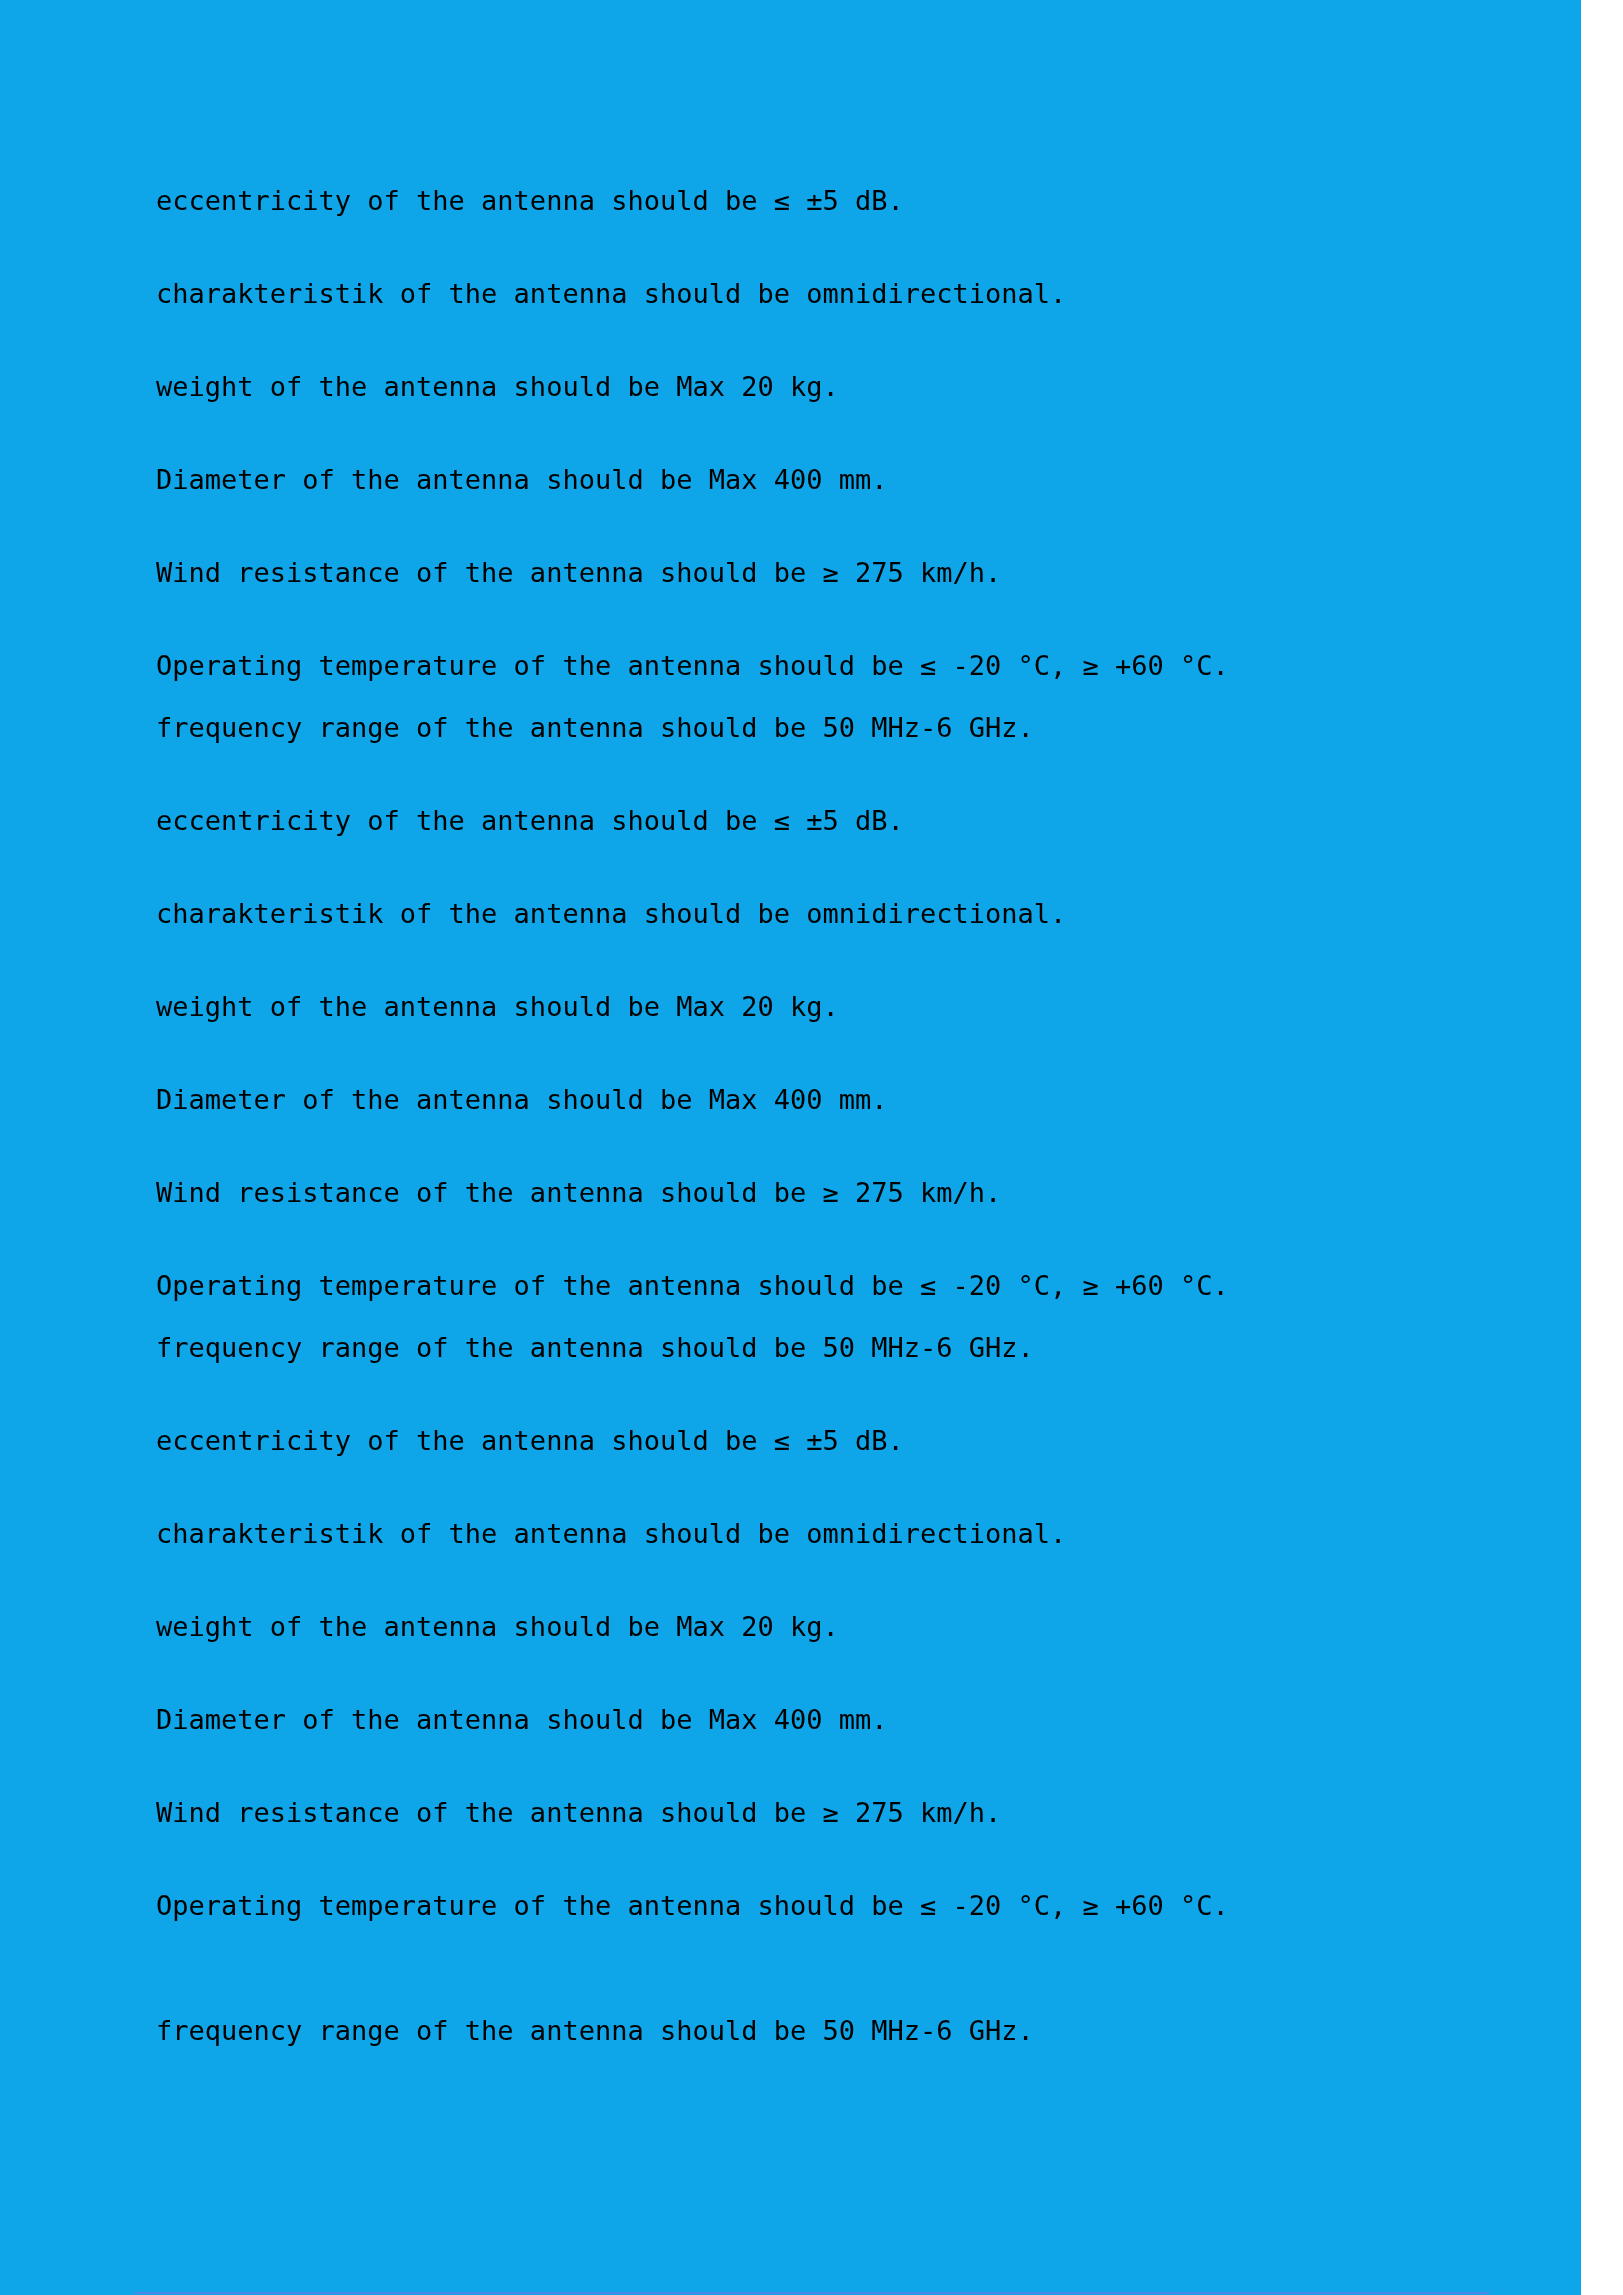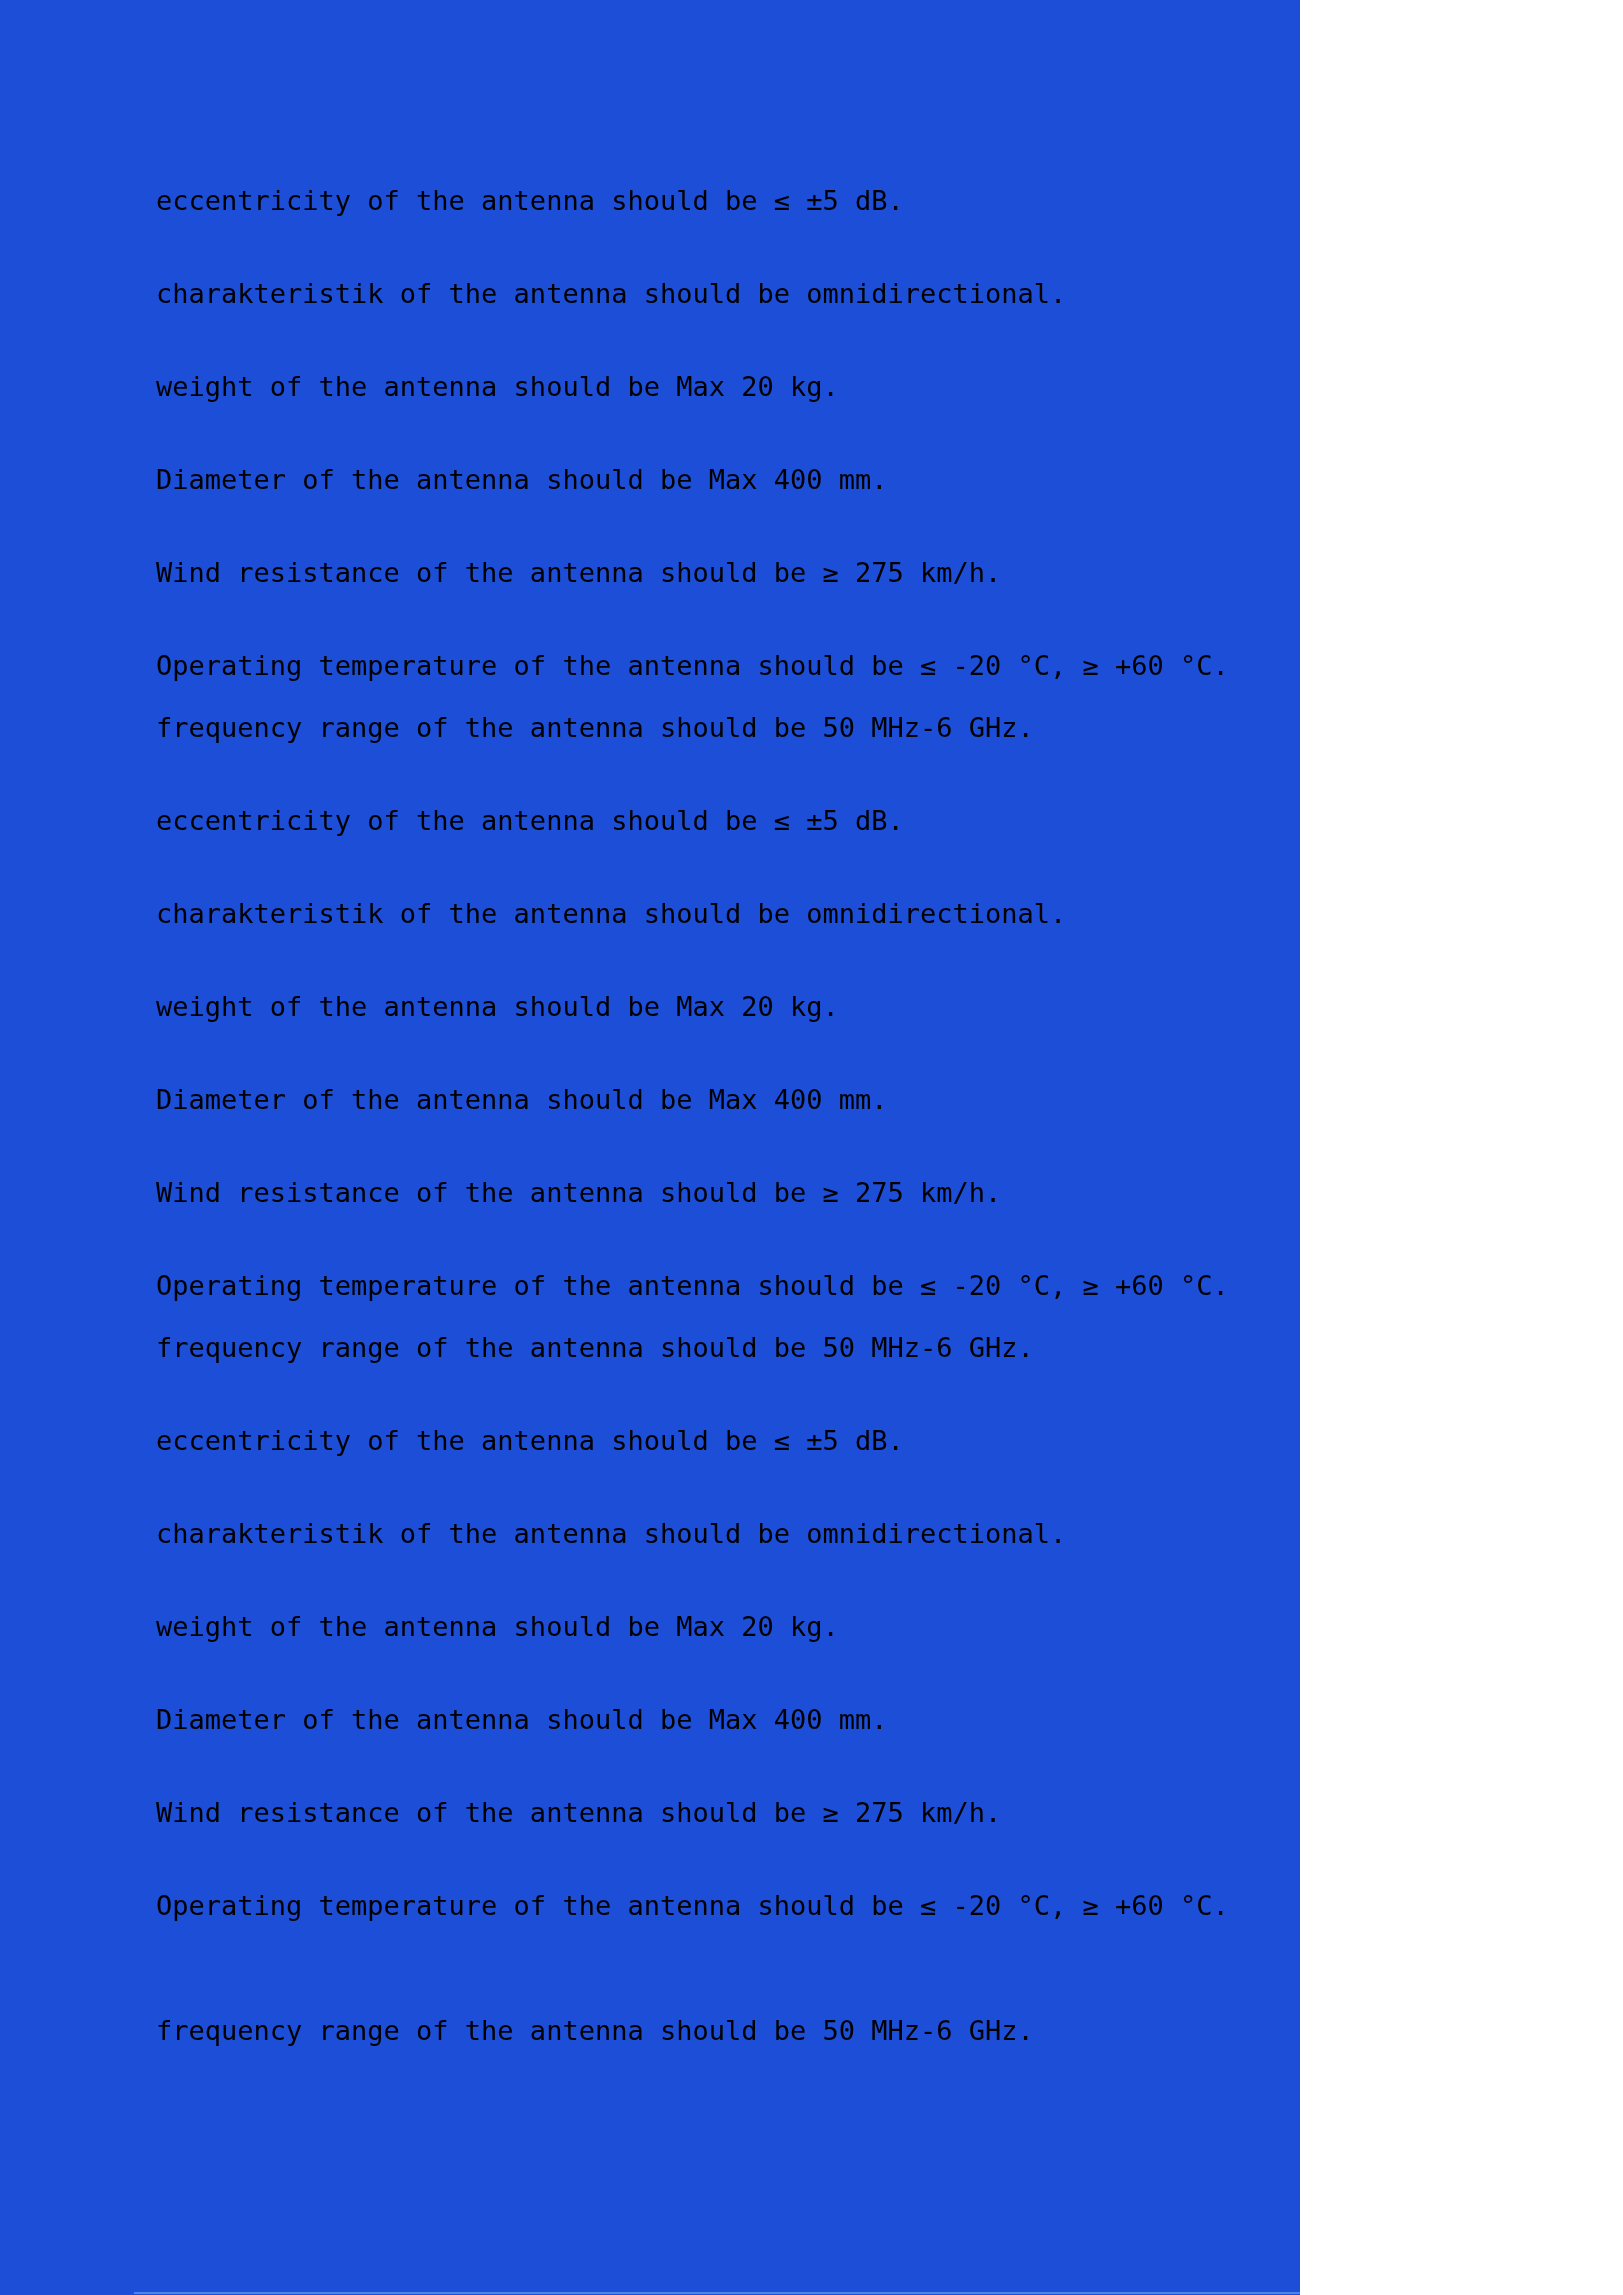--- a/index.html
+++ b/index.html
@@ -2,23 +2,23 @@
 <html style="font-size:10.5px"><head>
 <meta charset="utf-8">
 <style>
   html, body {
     margin: 0;
     padding: 0;
     background: #ffffff;
   }
   .page {
     position: relative;
-    width: 1300px;
+    width: 1581px;
     height: 2295px;
-    background: #1d4ed8;
+    background: #0ea5e9;
     overflow: hidden;
   }
   .text-block {
     position: absolute;
     top: 185px;
     left: 156px;
     right: 0;
     color: #000000;
     font-family: "DejaVu Sans Mono", "Liberation Mono", monospace;
     font-size: 27px;

